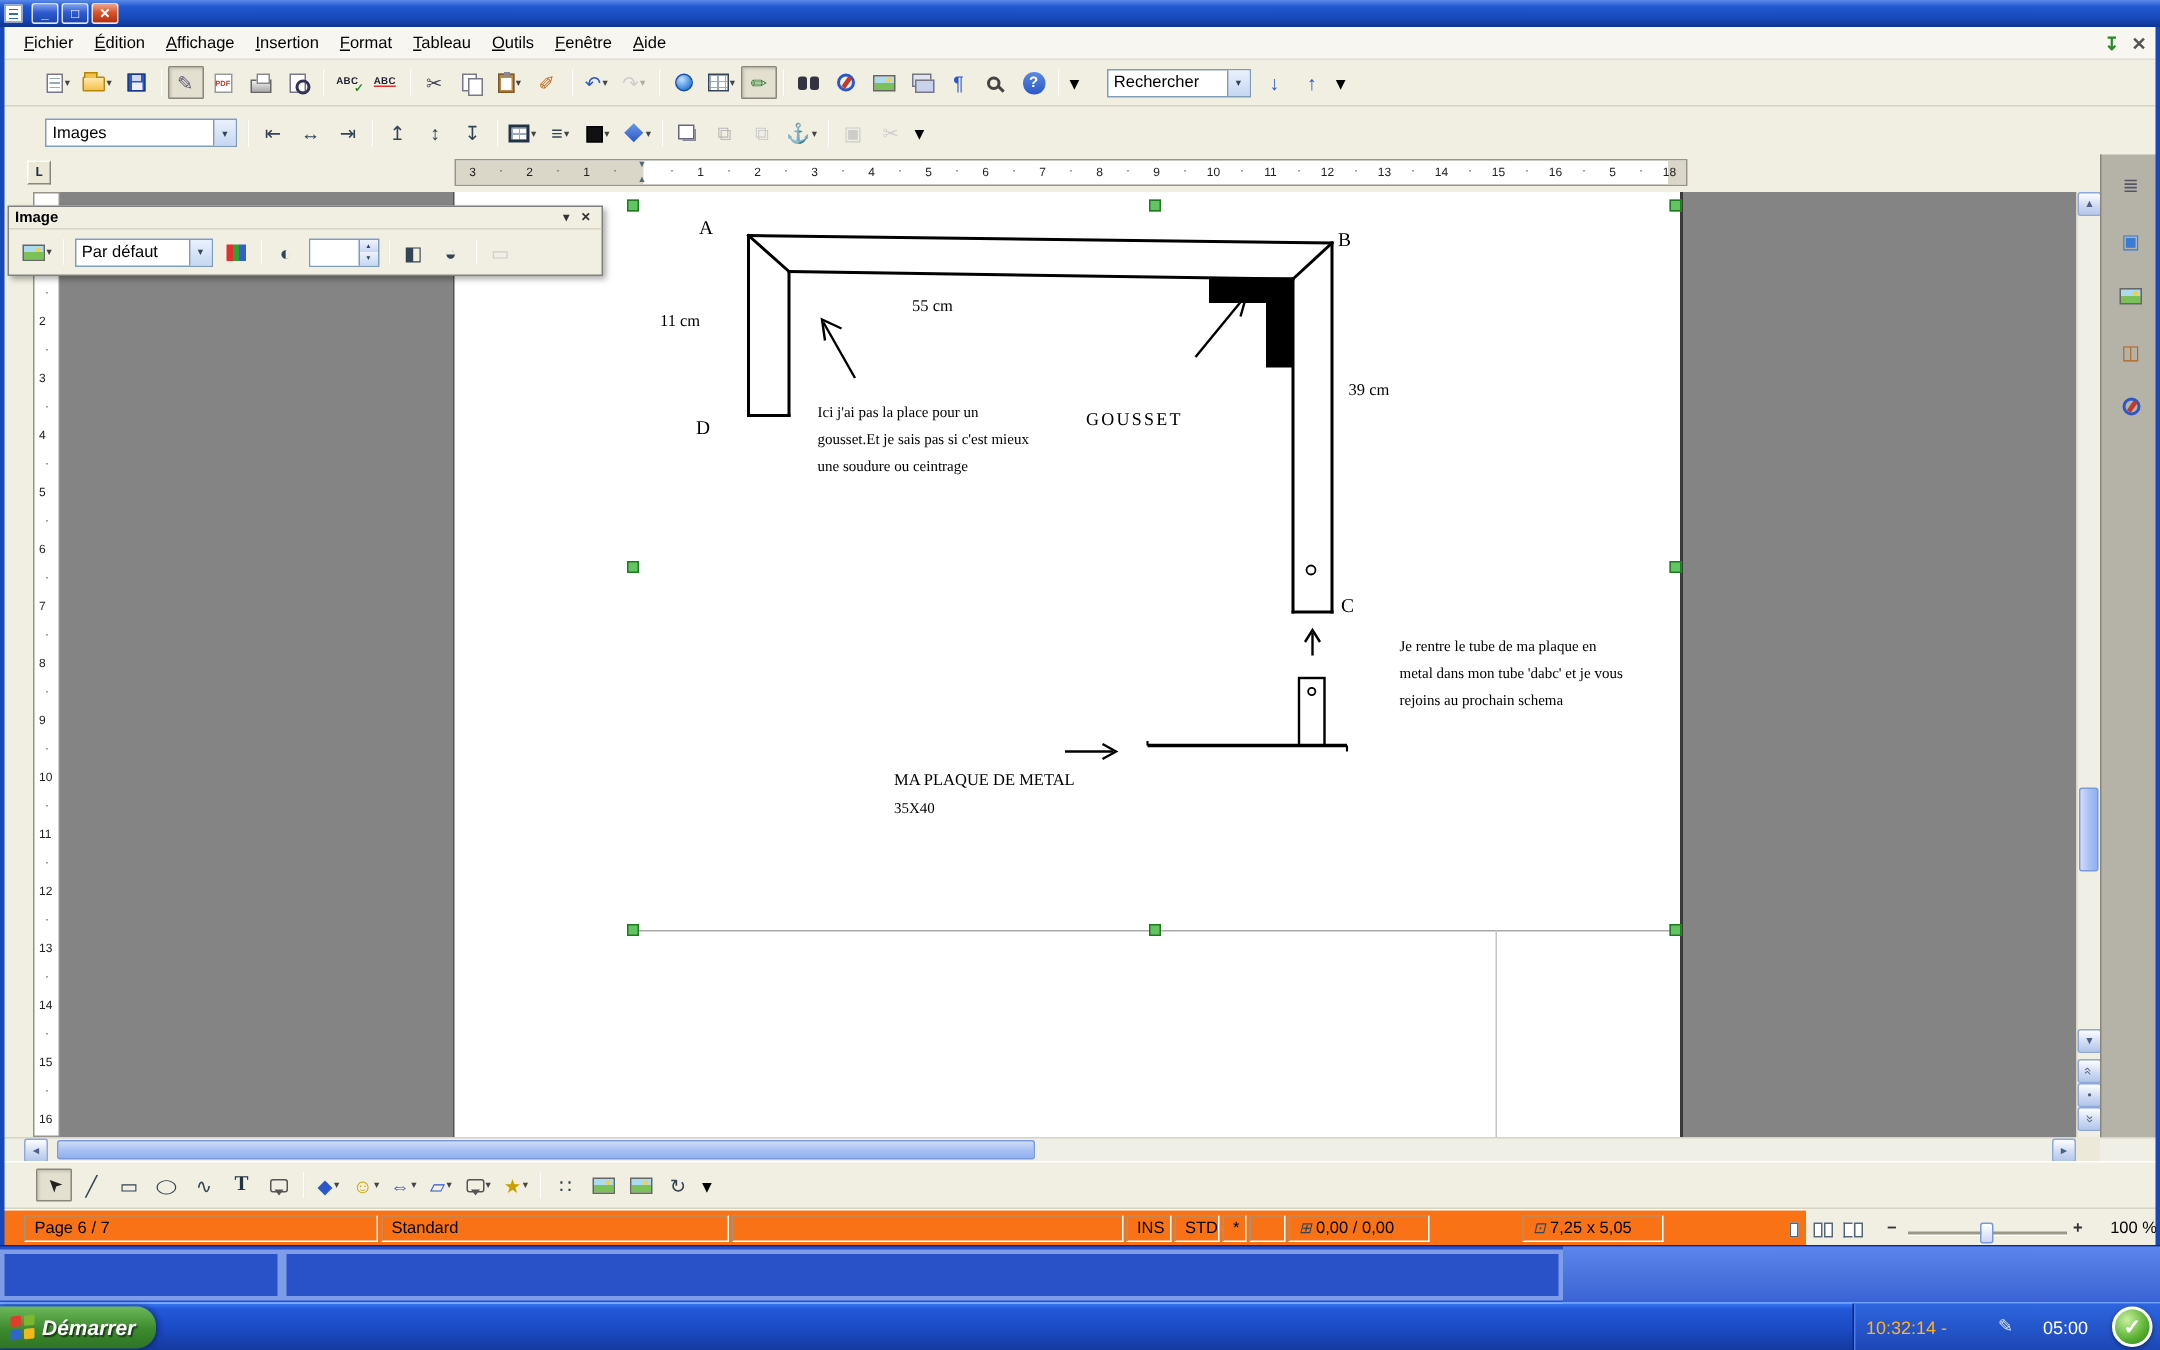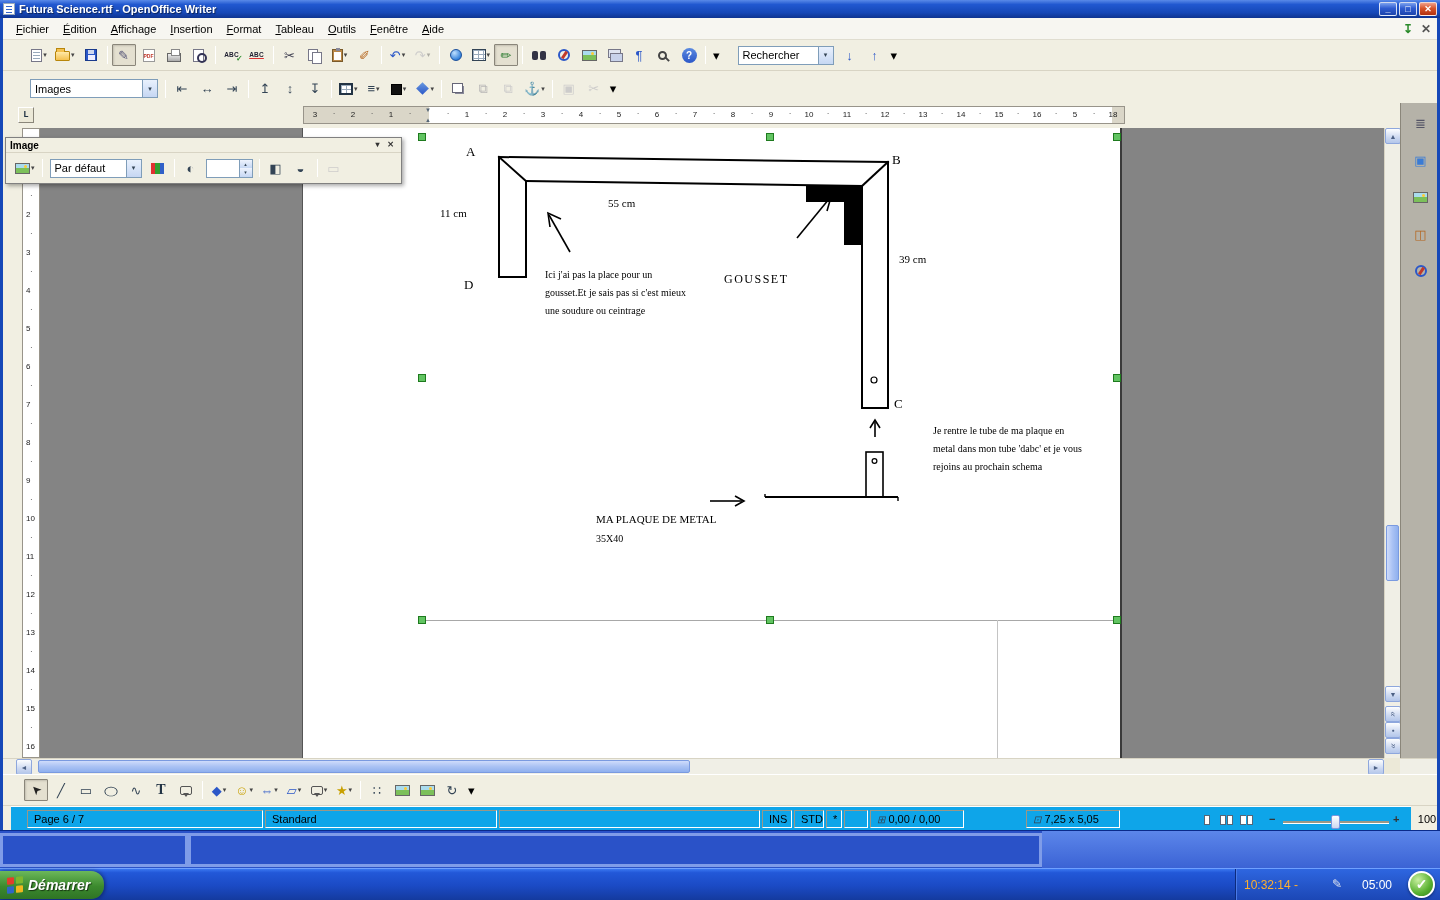--- a/index.html
+++ b/index.html
@@ -158,21 +158,21 @@
   .rot90{transform:rotate(90deg);font-size:9px}
   .rot270{transform:rotate(-90deg);font-size:9px}
   #scorner{position:absolute;left:1384px;top:758px;width:16px;height:16px;background:#ece9d8}
 
   
   #rail{position:absolute;left:1400px;top:103px;width:40px;height:671px;background:#b5b2a8;
     border-left:1px solid #8a867a;display:flex;flex-direction:column;align-items:center;gap:13px;padding-top:8px}
   #rail .tbtn{min-width:26px;height:24px;font-size:15px}
 
   
-  #statusbar{position:absolute;left:11px;top:806px;width:1400px;height:24px;background:#0ea5e9;border-top:1px solid #fff;font-size:11px}
+  #statusbar{position:absolute;left:0;top:806px;width:1204px;height:24px;background:#f97316;border-top:1px solid #fff;font-size:11px}
   .sfield{position:absolute;top:3px;height:18px;line-height:16px;padding:0 6px;
     border:1px solid;border-color:#9a9786 #fff #fff #9a9786;white-space:nowrap;overflow:hidden}
   .sico{font-size:10px;color:#345;margin-right:3px}
   .viewbtn{position:absolute;top:5px;width:19px;height:15px;display:inline-flex;align-items:center;justify-content:center;gap:1px}
   .pg{width:6px;height:10px;border:1px solid #567;background:#fff;display:inline-block}
   #zoommin,#zoomplus{position:absolute;top:7px;font:bold 11px/10px "Liberation Sans",sans-serif;color:#333}
   #zoomtrack{position:absolute;left:1272px;top:14px;width:106px;height:2px;background:#9a9786;box-shadow:0 1px 0 #fff}
   #ztick{position:absolute;left:52px;top:-3px;width:1px;height:8px;background:#777}
   #zthumb{position:absolute;left:48px;top:-6px;width:9px;height:14px;
     background:linear-gradient(#fff,#ccd8f0);border:1px solid #7a96df;border-radius:2px}
@@ -202,21 +202,20 @@
   
   .sideborder{position:absolute;top:18px;width:3px;height:812px;background:#1648b8;z-index:40}
 </style>
 </head>
 <body>
 
 <div id="screen">
 
   <div id="titlebar">
     <span class="appicon"></span>
-    <span class="ttext">Futura Science.rtf - OpenOffice Writer</span>
     <span class="wbtn">_</span>
     <span class="wbtn">□</span>
     <span class="wbtn close">✕</span>
   </div>
 
   <div id="menubar">
     <span style="display:flex">
         <span class="mitem"><u>F</u>ichier</span>
         <span class="mitem"><u>É</u>dition</span>
         <span class="mitem"><u>A</u>ffichage</span>

